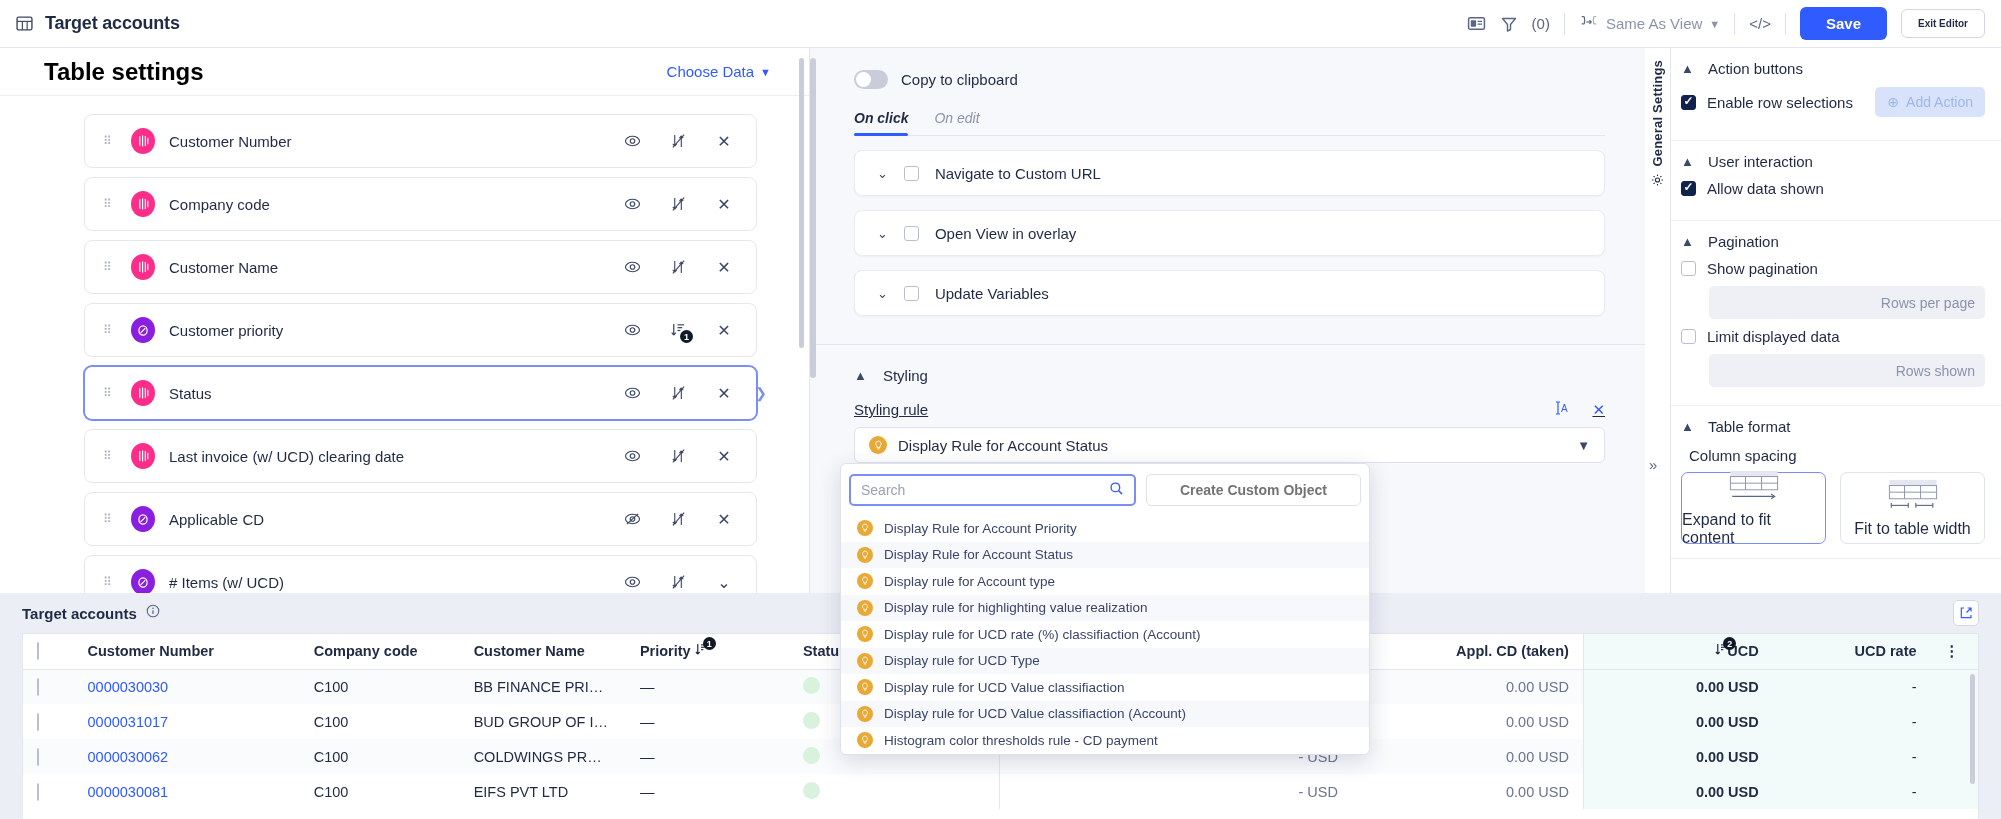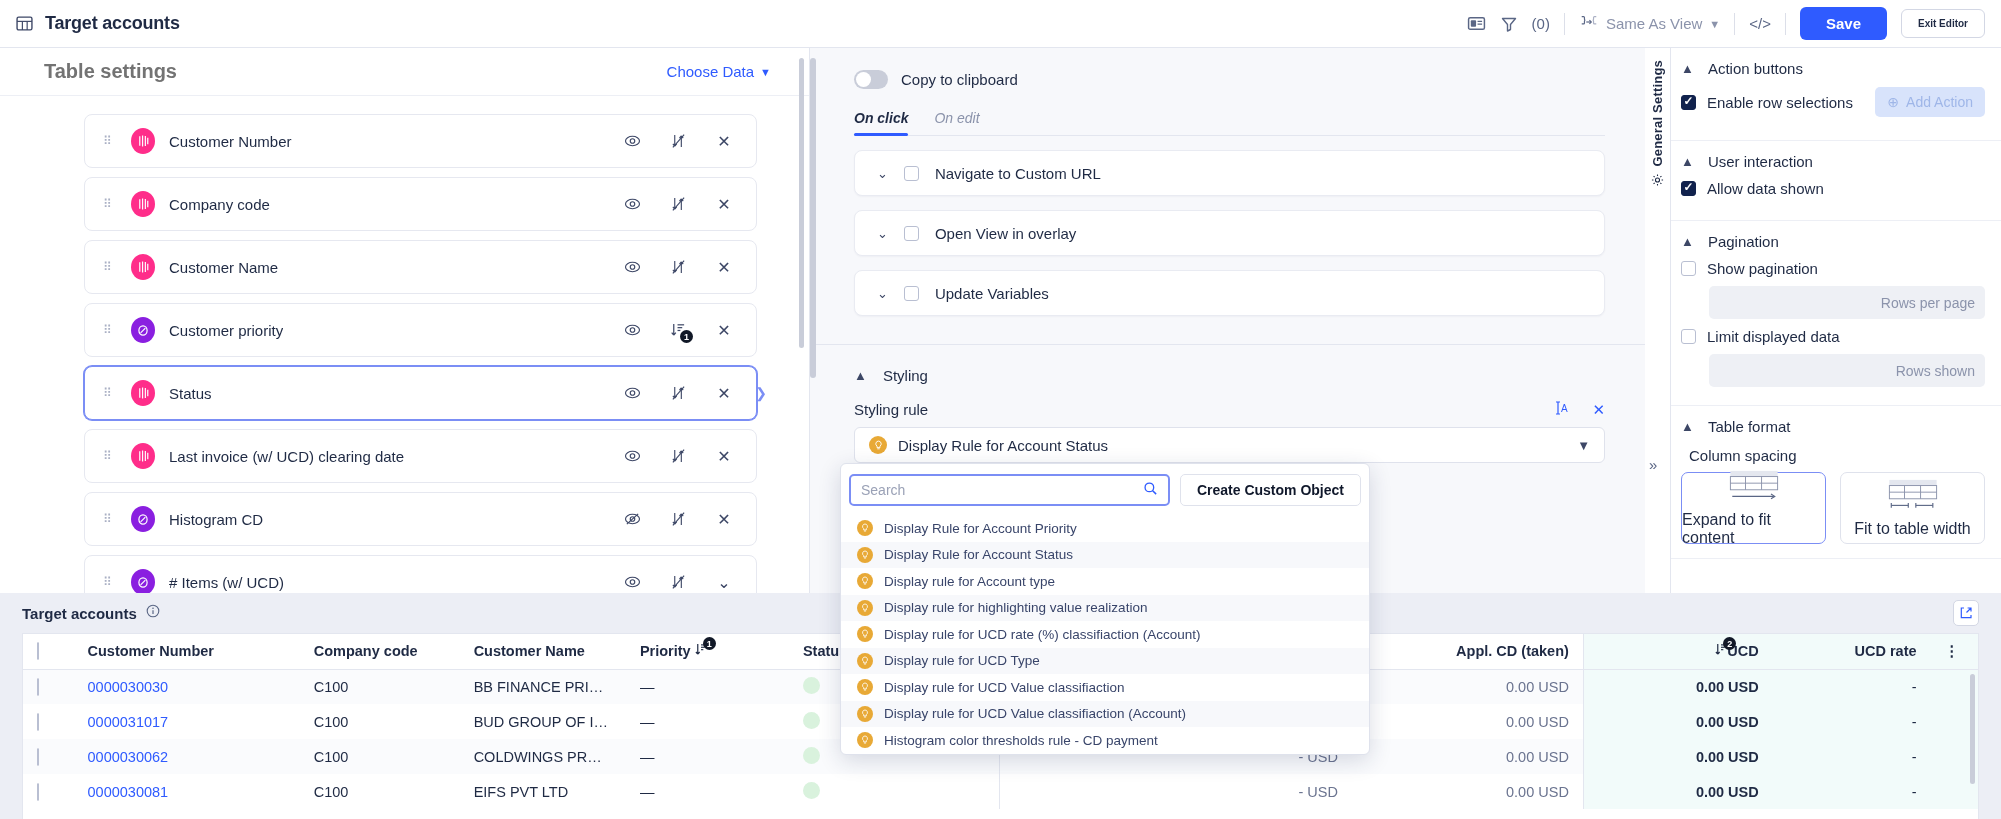--- a/index.html
+++ b/index.html
@@ -35,21 +35,21 @@
     font-size:10px; font-weight:bold; padding:8px 16px; cursor:pointer;
     font-family:"Liberation Sans",sans-serif;
   }
 
   
   .editor-row { position:absolute; left:0; top:48px; width:2001px; height:545px; display:flex; }
 
   
   .left-panel { width:810px; background:#fff; border-right:1px solid #e3e6ef; position:relative; display:flex; flex-direction:column;}
   .lp-header { height:48px; display:flex; align-items:center; padding:0 38px 0 44px; border-bottom:1px solid #edeff5;}
-  .lp-title { font-size:20px; font-weight:bold; color:#737373; }
+  .lp-title { font-size:24px; font-weight:bold; color:#000000; }
   .lp-choose { margin-left:auto; font-size:15px; color:#2f5bff; display:flex; align-items:center; gap:6px; cursor:pointer;}
   .lp-list { flex:1; overflow:hidden; padding:18px 52px 0 84px; position:relative;}
   .col-card {
     height:54px; border:1px solid #e6e8f0; border-radius:8px; background:#fff;
     display:flex; align-items:center; padding:0 22px 0 18px; margin-bottom:9px;
     position:relative;
   }
   .col-card.selected { border:1px solid #7b8ef5; box-shadow:0 0 0 1px #7b8ef5; }
   .grip { width:14px; color:#aab0c4; font-size:12px; line-height:5px; letter-spacing:1px; flex:0 0 auto;}
   .grip i { display:block; font-style:normal; }
@@ -85,21 +85,21 @@
     height:46px; display:flex; align-items:center; padding:0 22px; gap:16px;
     box-shadow:0 1px 2px rgba(20,30,70,0.04);
   }
   .chev { color:#3d4766; font-size:13px; cursor:pointer; }
   .cbx { width:15px; height:15px; border:1.5px solid #b9bfd2; border-radius:3px; background:#fff; flex:0 0 auto; cursor:pointer;}
   .cbx.checked { background:#11224d; border-color:#11224d; position:relative; }
   .cbx.checked:after { content:"✓"; position:absolute; left:1.5px; top:-2px; color:#fff; font-size:12px; font-weight:bold;}
   .acc-label { font-size:15px; color:#1f2a44;}
   .section-head { display:flex; align-items:center; gap:16px; margin-top:22px; }
   .section-head .t { font-size:15px; color:#1f2a44; }
-  .field-label-row { display:flex; align-items:center; margin-top:16px;}
+  .field-label-row { display:flex; align-items:center; margin-top:16px;text-decoration:underline;}
   .field-label { font-size:15px; color:#1f2a44; }
   .field-tools { margin-left:auto; display:flex; align-items:center; gap:22px; color:#2f5bff; font-size:15px; }
   .select-box {
     margin-top:8px; height:36px; background:#fff; border:1px solid #dfe2ec; border-radius:6px;
     display:flex; align-items:center; padding:0 14px; gap:11px; cursor:pointer;
   }
   .bulb {
     width:18px; height:18px; border-radius:50%; background:#e8a936; flex:0 0 auto;
     display:flex; align-items:center; justify-content:center; color:#fff; font-size:11px;
   }
@@ -117,21 +117,21 @@
     flex:1; height:32px; border:2px solid #7b8ef5; border-radius:5px; display:flex; align-items:center;
     padding:0 10px; background:#fff;
   }
   .dd-search input {
     border:none; outline:none; flex:1; font-size:14px; color:#1f2a44;
     font-family:"Liberation Sans",sans-serif; background:transparent;
   }
   .dd-search input::placeholder { color:#9aa1b6; }
   .dd-create {
     height:32px; border:1px solid #dfe2ec; border-radius:5px; background:#fff;
-    font-size:14px; font-weight:bold; color:#0f172a; padding:0 16px; cursor:pointer;
+    font-size:14px; font-weight:bold; color:#737373; padding:0 33px; cursor:pointer;
     font-family:"Liberation Sans",sans-serif;
   }
   .dd-item { height:26.5px; display:flex; align-items:center; gap:11px; padding:0 16px; font-size:13.5px; color:#39456a; cursor:pointer;}
   .dd-item:nth-child(even) { background:#f7f8fb; }
   .dd-item .bulb { width:16px; height:16px; font-size:10px;}
 
   
   .right-panel { width:356px; background:#fff; position:relative; display:flex; }
   .rp-rail {
     width:26px; border-right:1px solid #e3e6ef; display:flex; flex-direction:column;
@@ -445,21 +445,21 @@
           <div class="col-card">
             <span class="grip">
               <i>⠿</i>
             </span>
             <span class="cbadge purple">
               <svg width="14" height="15" viewBox="0 0 15 16">
                 <ellipse cx="7.5" cy="8" rx="4.4" ry="5" fill="none" stroke="#fff" stroke-width="1.3"></ellipse>
                 <line x1="5" y1="10.6" x2="10" y2="5.4" stroke="#fff" stroke-width="1.3"></line>
               </svg>
             </span>
-            <span class="col-name">Histogram CD</span>
+            <span class="col-name">Applicable CD</span>
             <span class="col-actions">
               <span class="act">
                 <svg width="17" height="14" viewBox="0 0 18 14">
                   <ellipse cx="9" cy="7" rx="7.4" ry="5" fill="none" stroke="#3d4766" stroke-width="1.2"></ellipse>
                   <circle cx="9" cy="7" r="2.4" fill="none" stroke="#3d4766" stroke-width="1.2"></circle>
                   <line x1="3" y1="12.4" x2="15" y2="1.6" stroke="#3d4766" stroke-width="1.3"></line>
                 </svg>
               </span>
               <span class="act sortbadge">
                 <svg width="15" height="16" viewBox="0 0 16 17">

